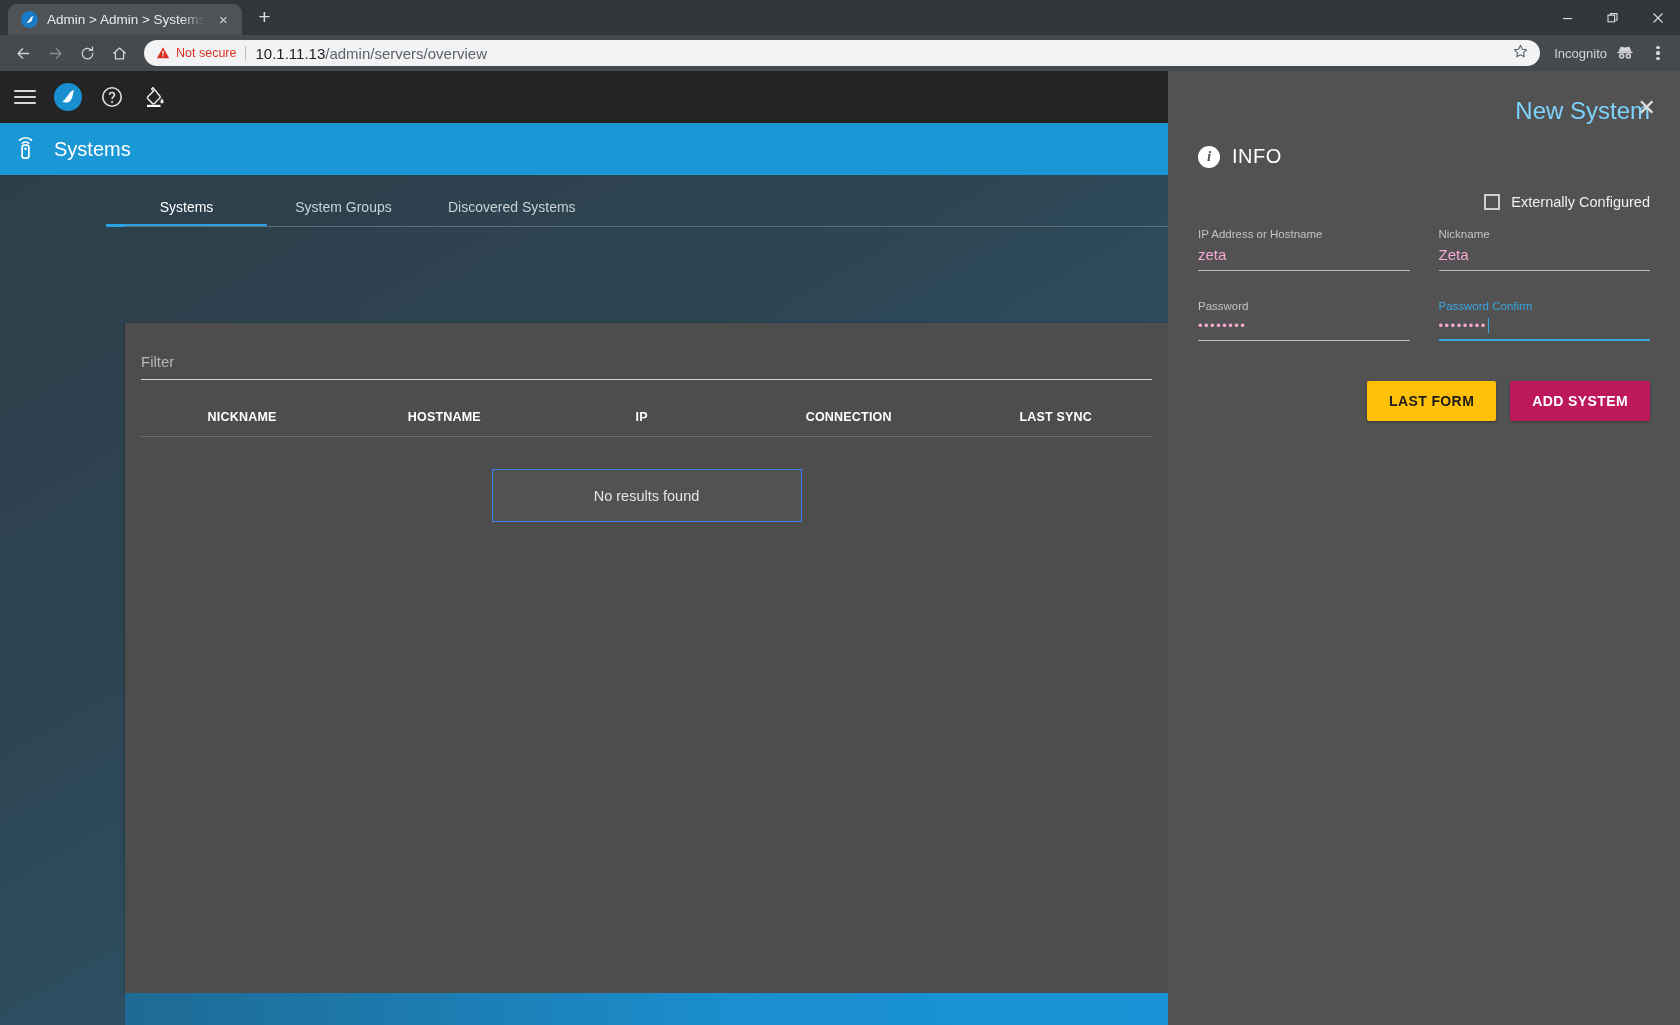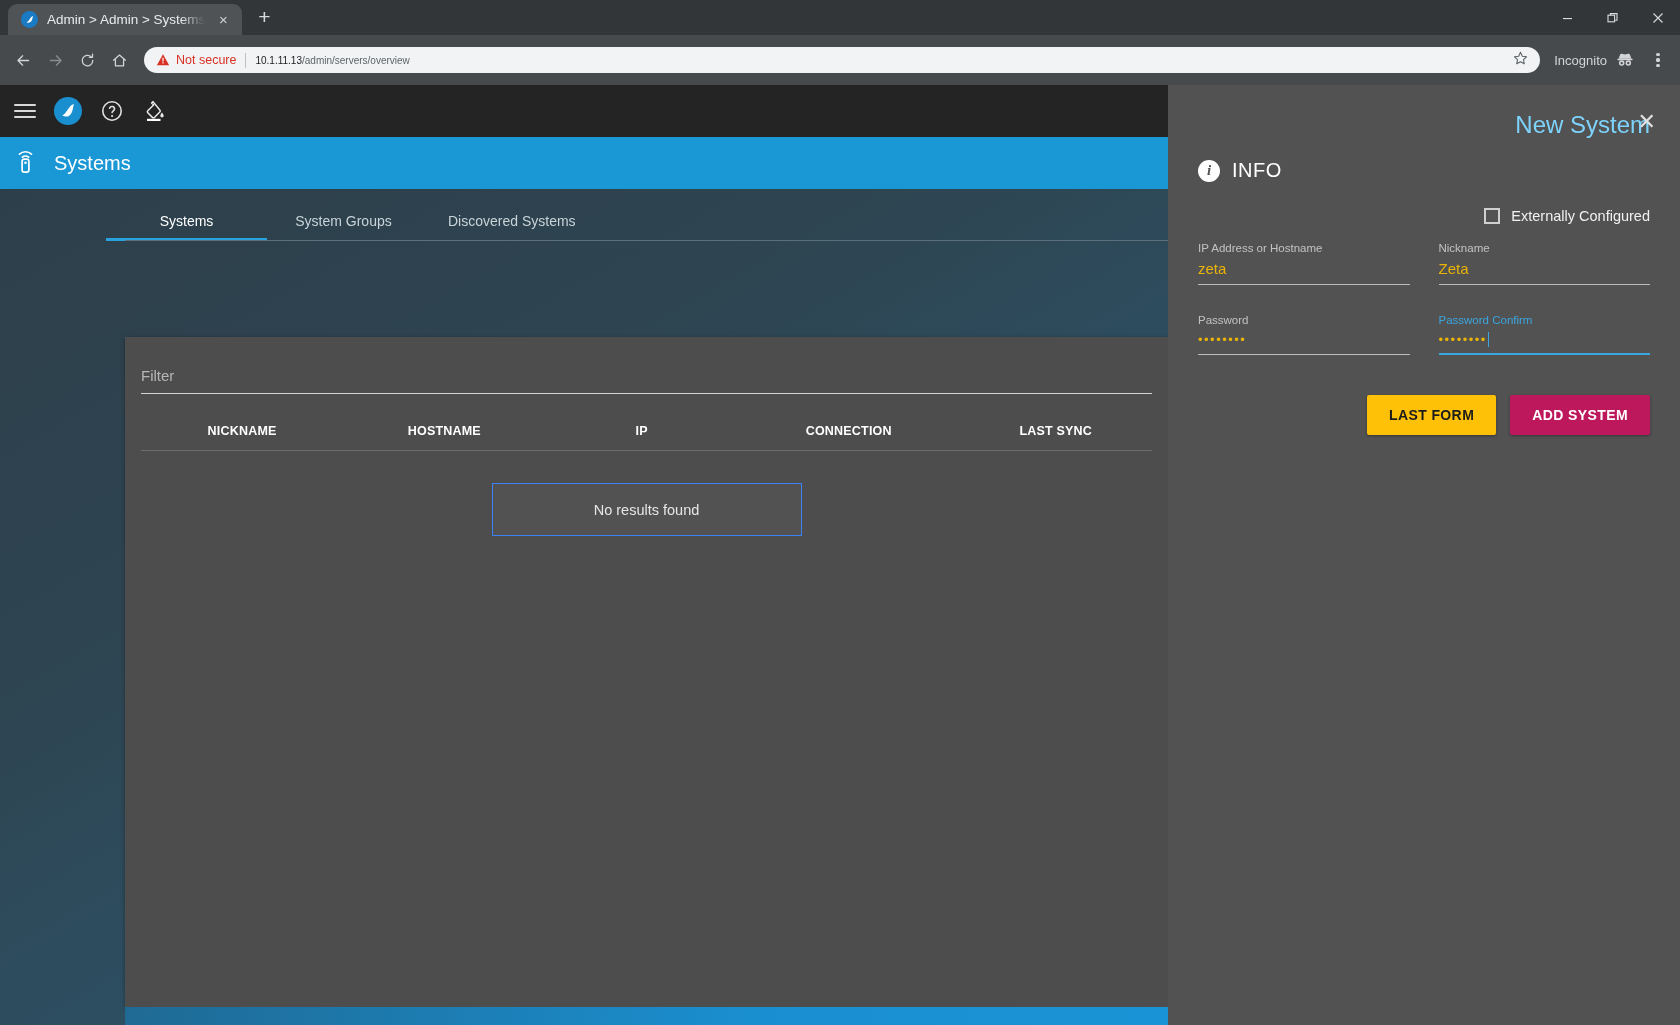--- a/index.html
+++ b/index.html
@@ -46,42 +46,42 @@
   .winctrls {
     position: absolute; right: 0; top: 0; height: 35px;
     display: flex; align-items: center;
   }
   .winbtn {
     width: 45px; height: 35px; display: flex; align-items: center;
     justify-content: center; color: #dadce0; cursor: pointer;
   }
 
   .browser-toolbar {
-    height: 50px; background: #474a4d;
+    height: 36px; background: #474a4d;
     display: flex; align-items: center; padding: 0 8px; gap: 2px;
   }
   .navbtn {
     width: 30px; height: 30px; display: flex; align-items: center;
     justify-content: center; color: #d2d4d6; cursor: pointer; border-radius: 50%;
   }
   .navbtn.disabled { color: #8a8d90; }
   .omnibox {
     flex: 1 1 auto; height: 26px; background: #f1f3f4; border-radius: 13px;
     display: flex; align-items: center; padding: 0 12px; margin: 0 8px;
     position: relative;
   }
   .notsecure {
     display: flex; align-items: center; gap: 6px;
     color: #d93025; font-size: 12.5px; font-weight: 400;
     flex: 0 0 auto; padding-right: 9px;
   }
   .omnibox-sep {
     width: 1px; height: 15px; background: #bdc1c6; margin-right: 9px; flex: 0 0 auto;
   }
-  .urltext { font-size: 10px; color: #5f6368; white-space: nowrap; }
+  .urltext { font-size: 15px; color: #5f6368; white-space: nowrap; }
   .urltext b { color: #202124; font-weight: 400; }
   .star { margin-left: auto; color: #5f6368; font-size: 15px; cursor: pointer; }
   .incognito-chip {
     display: flex; align-items: center; gap: 7px;
     color: #d2d4d6; font-size: 13px; padding: 0 6px 0 4px;
   }
   .kebab {
     width: 28px; height: 28px; display: flex; flex-direction: column;
     align-items: center; justify-content: center; gap: 2.5px; cursor: pointer;
   }
@@ -219,21 +219,21 @@
     display: grid; grid-template-columns: 1fr 1fr; column-gap: 27px; row-gap: 26px;
     margin-top: 18px;
     gap: 29px;
   }
   .field { display: flex; flex-direction: column; }
   .field-label { font-size: 11.5px; color: #c2c2c2; margin-bottom: 6px; }
   .field-label.focused { color: #3ba6e0; }
   .field-input {
     background: transparent; border: none; outline: none;
     border-bottom: 1px solid #bdbdbd;
-    color: #eab308; font-size: 15px; font-family: inherit;
+    color: #f9a8d4; font-size: 15px; font-family: inherit;
     padding: 0 0 7px 0;
   }
   .field-input.focused { border-bottom: 2px solid #3ba6e0; padding-bottom: 6px; }
   .pw-dots { letter-spacing: 1.5px; font-size: 13px; }
   .pw-caret {
     display: inline-block; width: 1px; height: 15px; background: #3ba6e0;
     vertical-align: -3px; margin-left: 1px;
   }
 
   .btn-row {

